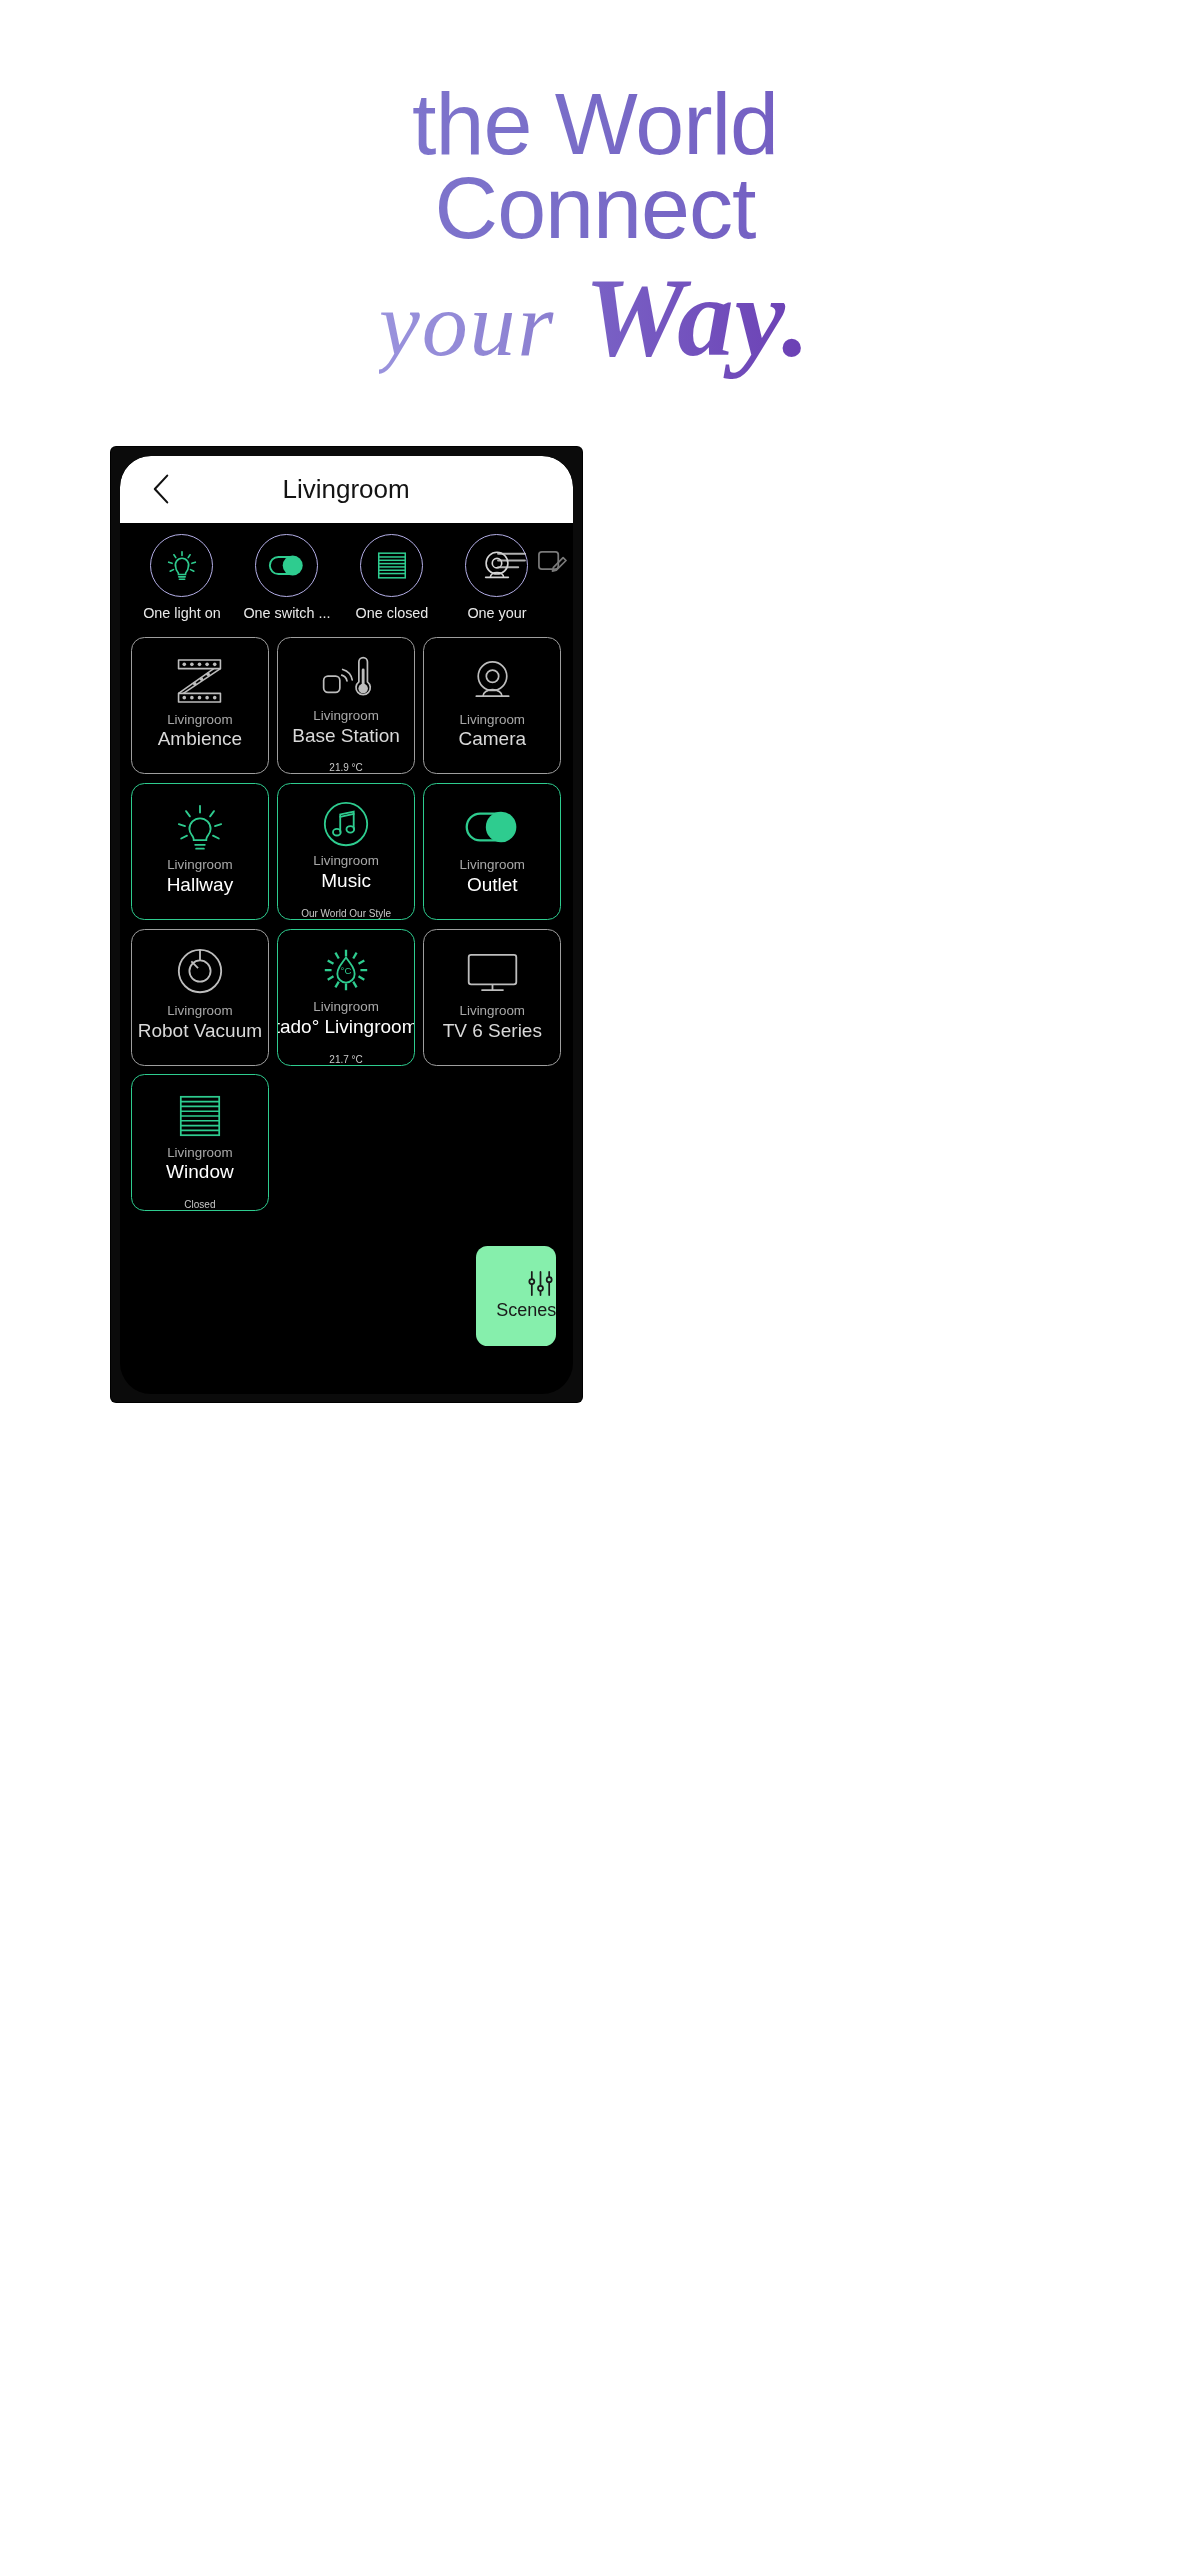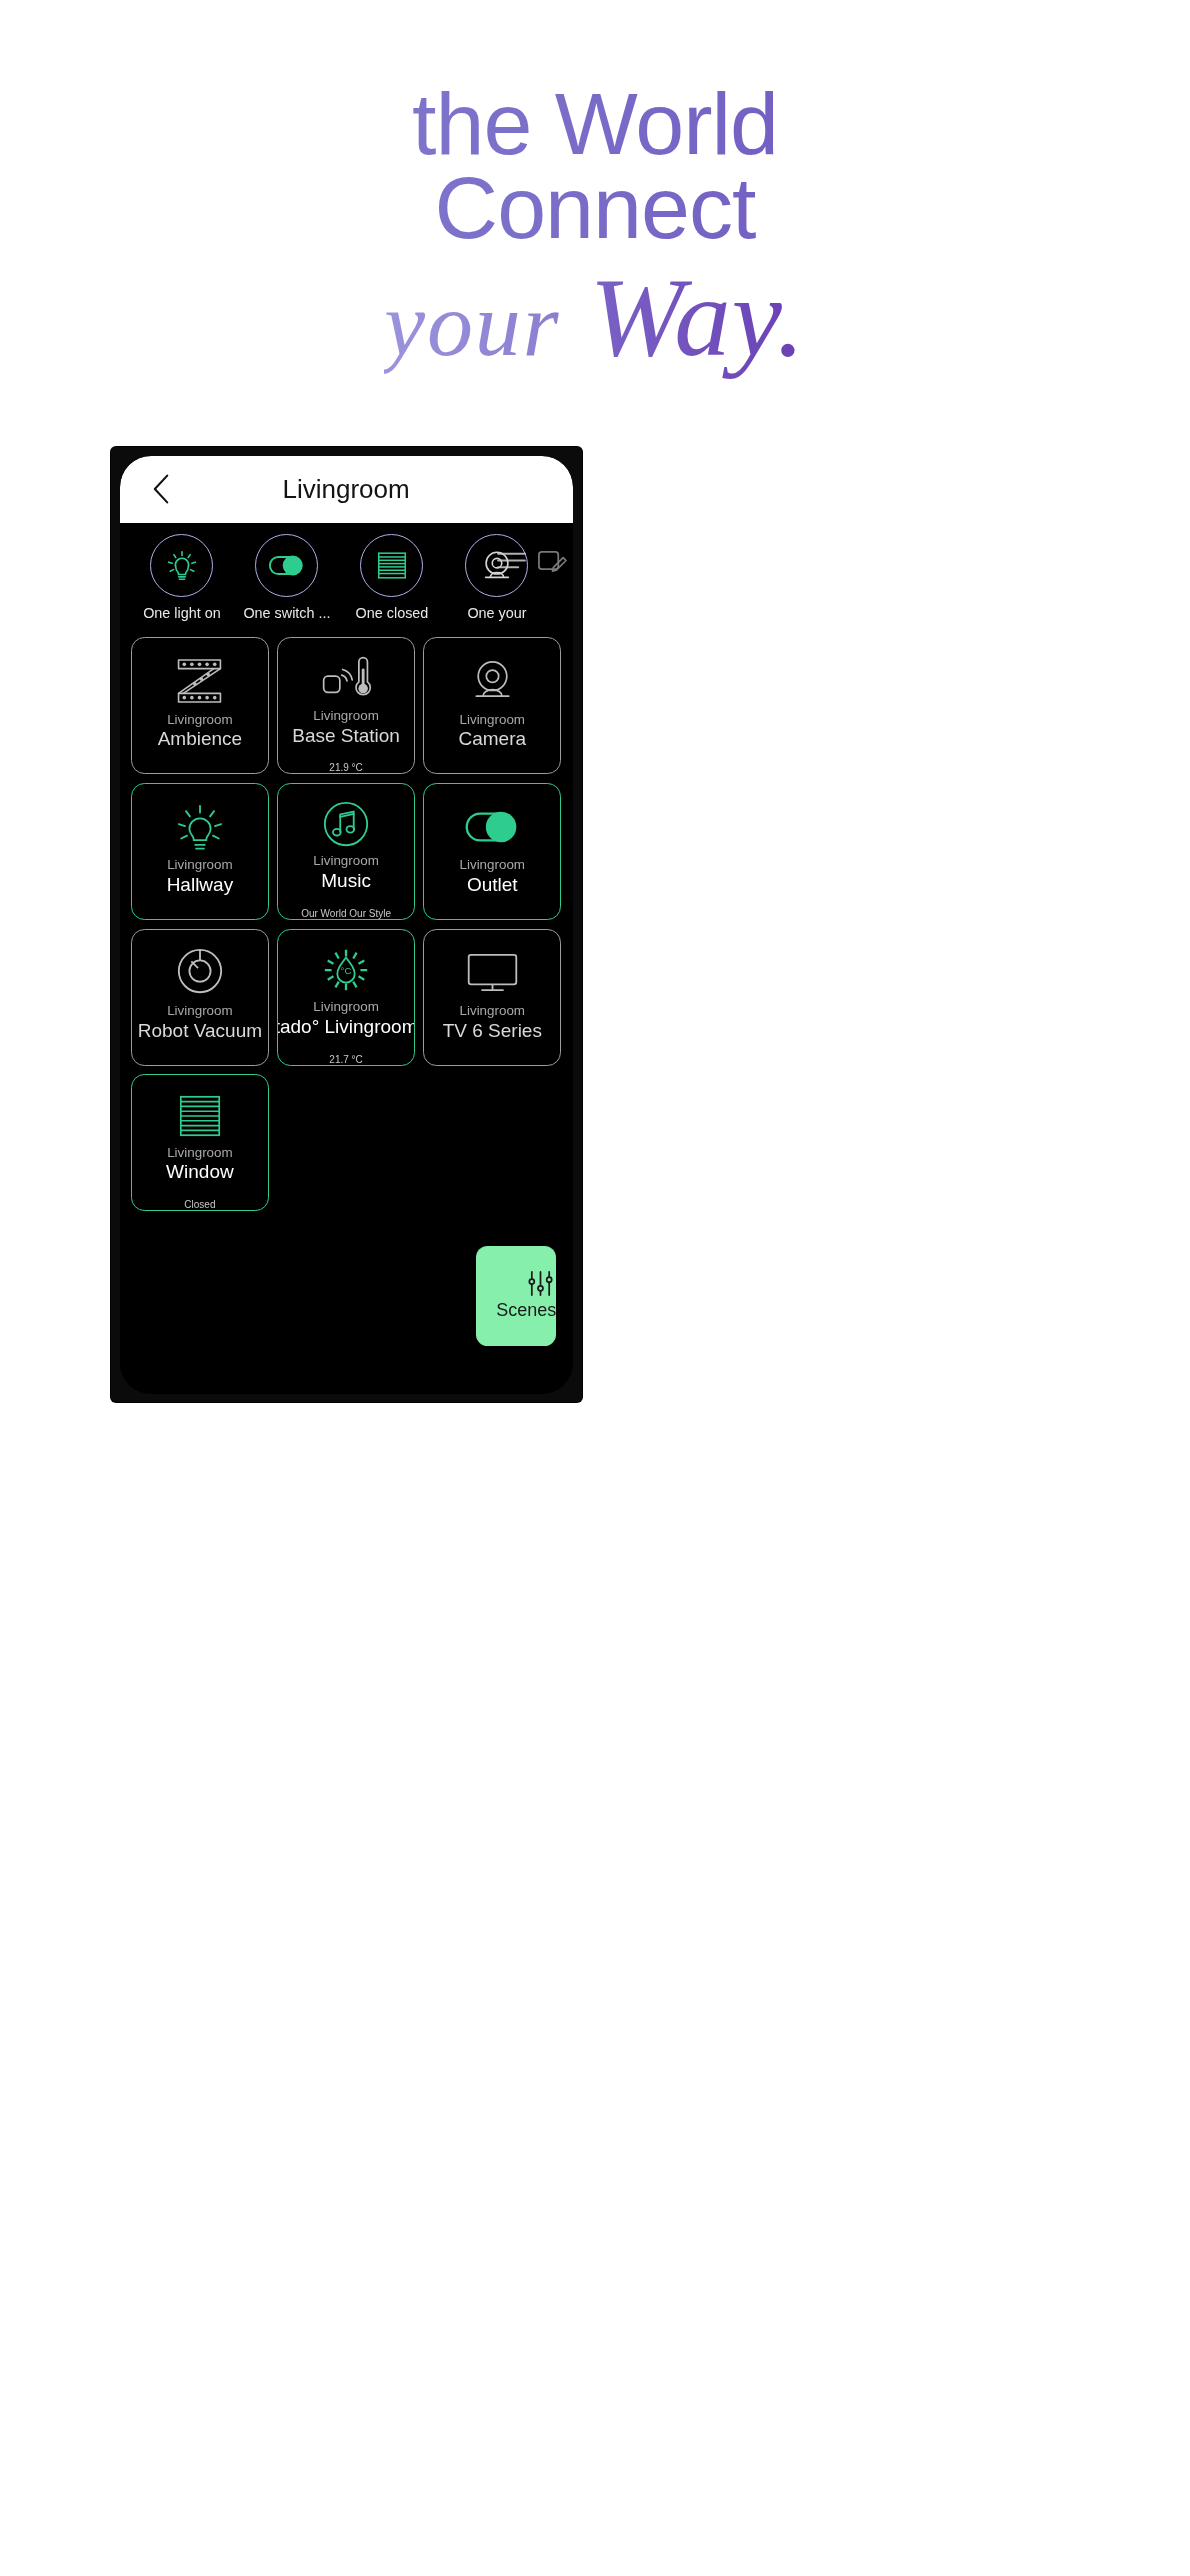--- a/index.html
+++ b/index.html
@@ -52,21 +52,21 @@
     letter-spacing: 1.9px;
     background: linear-gradient(90deg, #9a93dd 0%, #8b7fd0 100%);
     -webkit-background-clip: text;
     background-clip: text;
     color: transparent;
     margin-top: 35px;
     -webkit-text-fill-color: transparent;
   }
   #hl-way {
     font-size: 113px;
-    font-weight: 400;
+    font-weight: 700;
     letter-spacing: 1px;
     margin-left: 29px;
     background: linear-gradient(90deg, #7a63c6 0%, #6b3fb4 100%);
     -webkit-background-clip: text;
     background-clip: text;
     color: transparent;
     -webkit-text-fill-color: transparent;
   }
 
   

